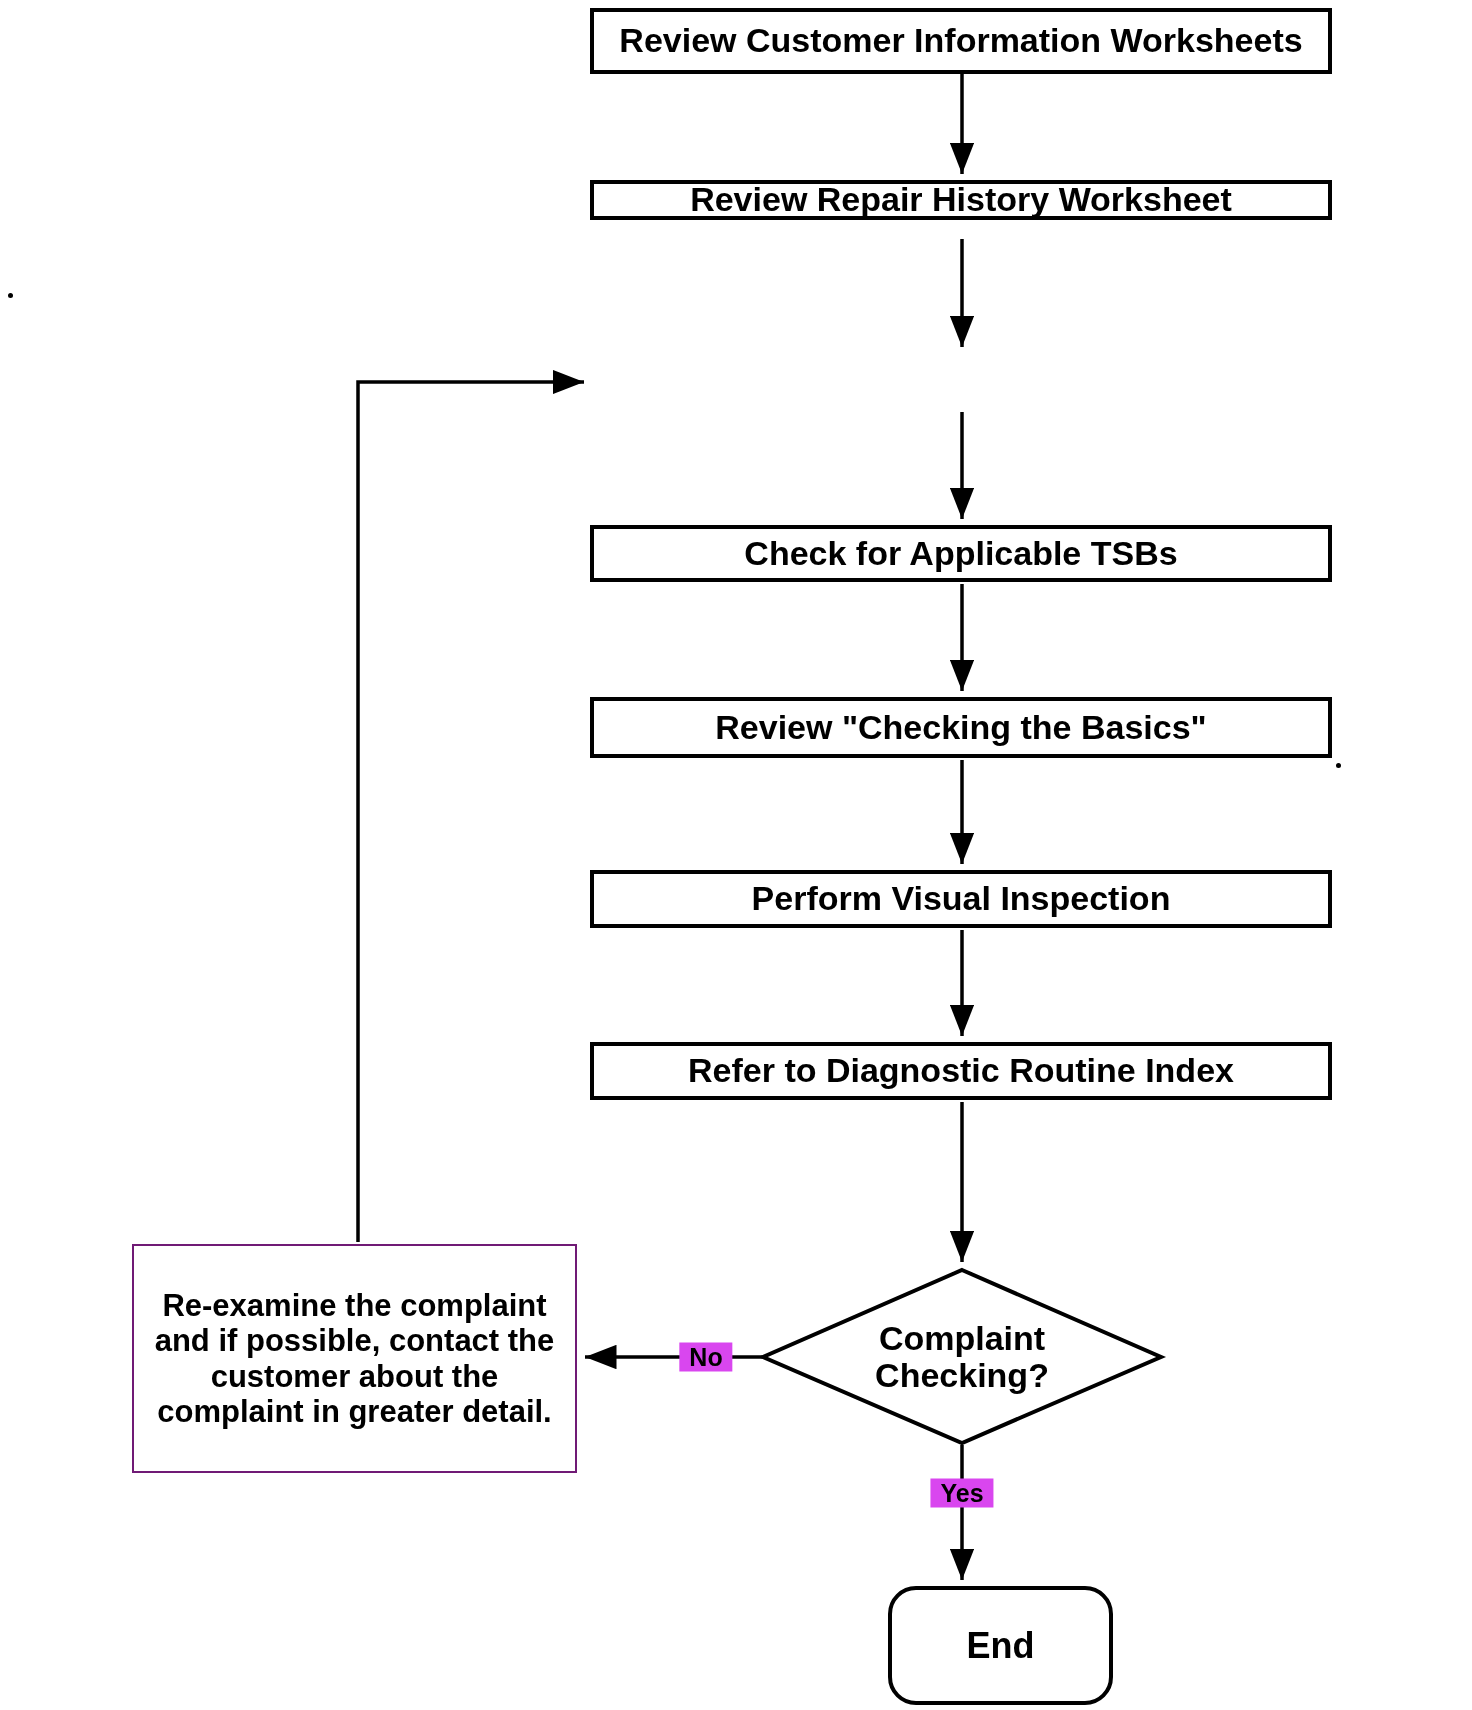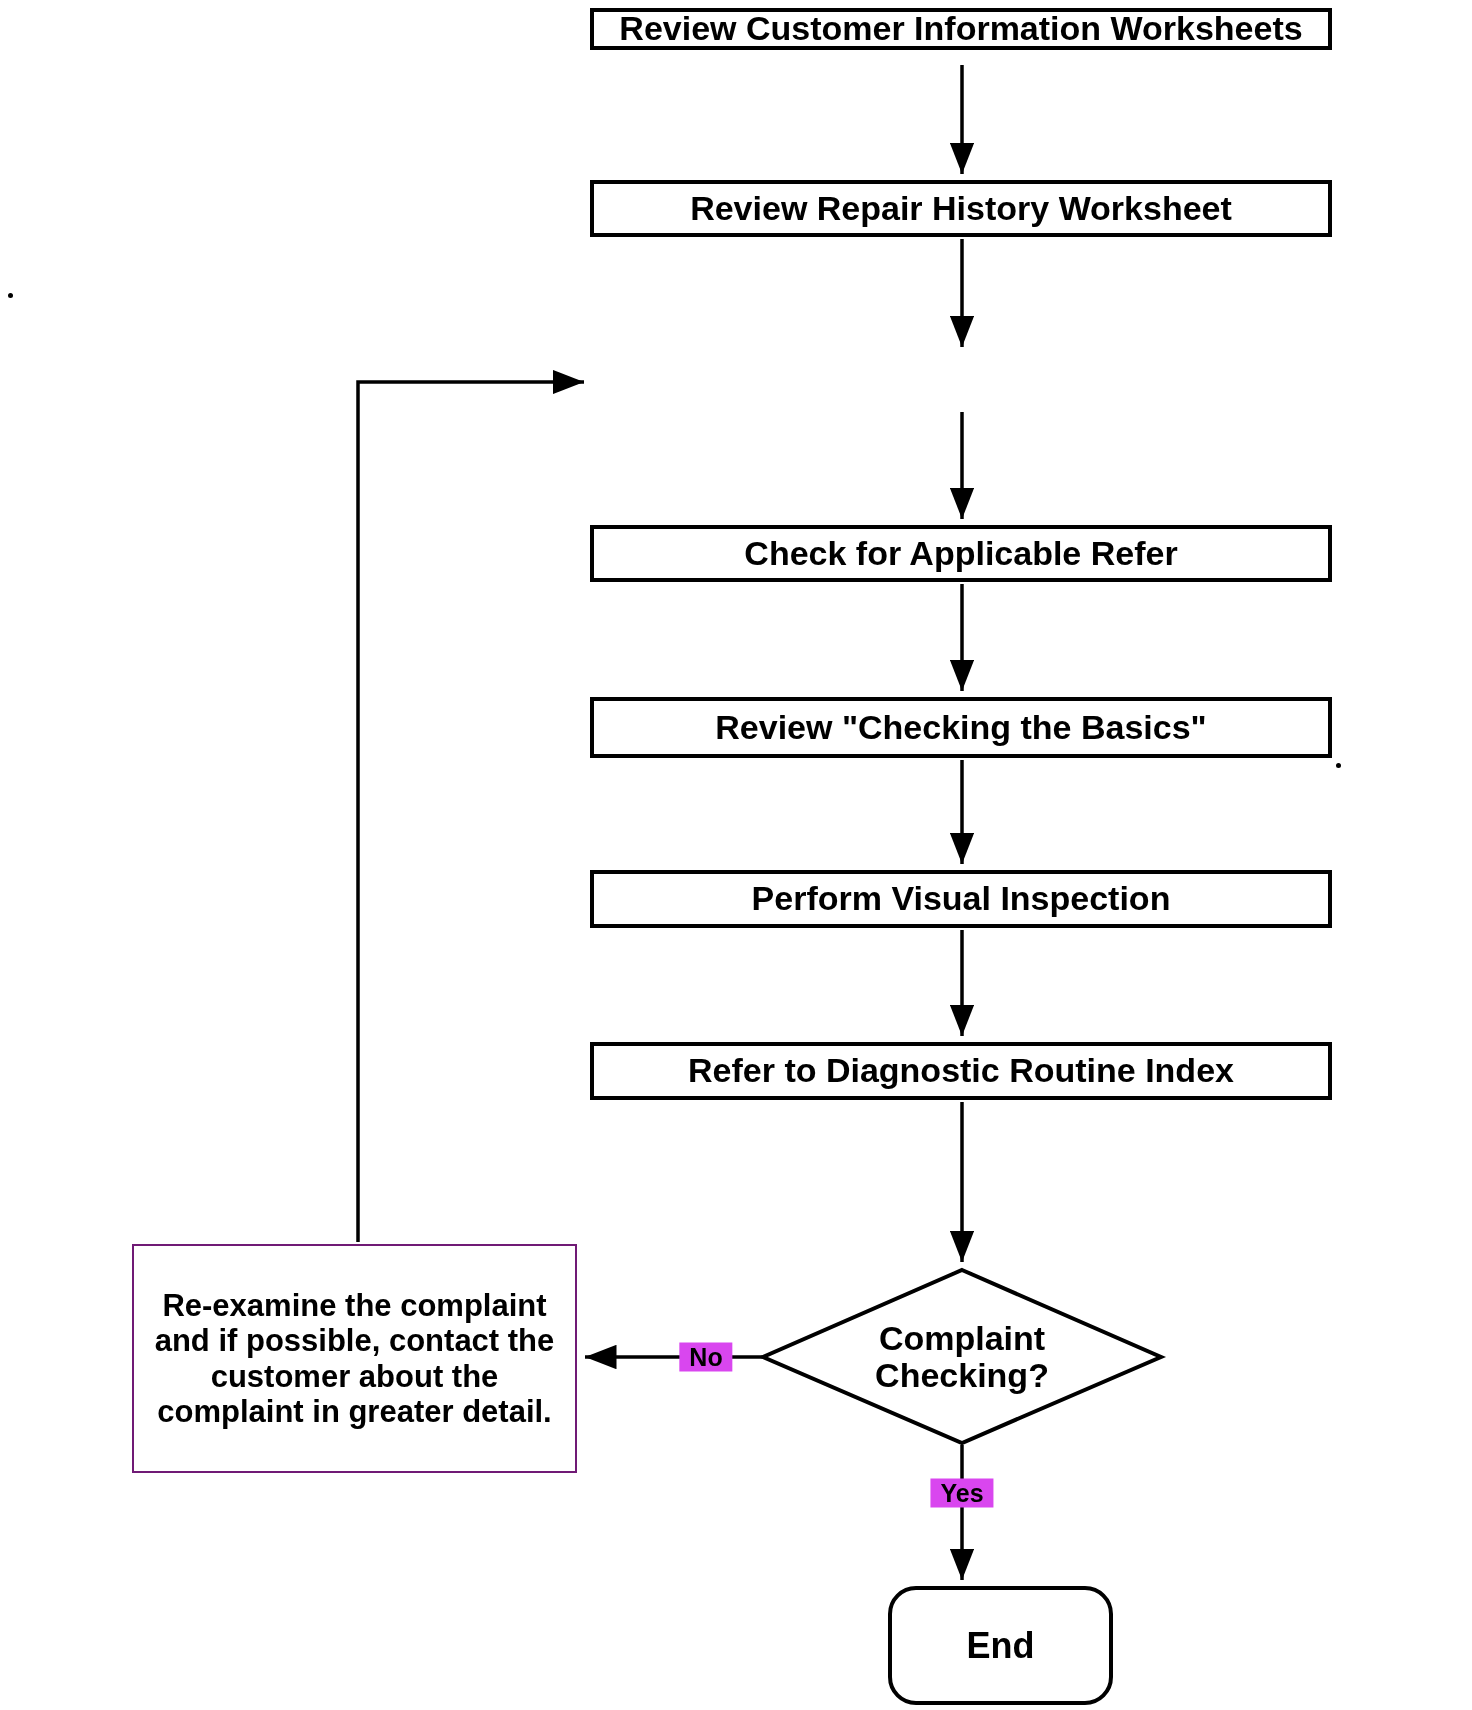--- a/index.html
+++ b/index.html
@@ -107,26 +107,26 @@
 
     <line x1="962" y1="1445" x2="962" y2="1580" stroke="#000000" stroke-width="3.5" marker-end="url(#ah)"></line>
 
     <line x1="763" y1="1357" x2="585" y2="1357" stroke="#000000" stroke-width="3.5" marker-end="url(#ah)"></line>
 
     <path d="M 358 1242 L 358 382 L 584 382" fill="none" stroke="#000000" stroke-width="3.5" marker-end="url(#ah)"></path>
 
     <polygon points="962,1270 1161,1357 962,1443 763,1357" fill="#ffffff" stroke="#000000" stroke-width="4" stroke-linejoin="miter"></polygon>
   </svg>
 
-  <div class="node" style="left:590px; top:8px;    width:742px; height:42px;">Review Customer Information Worksheets</div>
+  <div class="node" style="left:590px; top:8px;    width:742px; height:66px;">Review Customer Information Worksheets</div>
 
-  <div class="node" style="left:590px; top:180px;  width:742px; height:57px;">Review Repair History Worksheet</div>
+  <div class="node" style="left:590px; top:180px;  width:742px; height:40px;">Review Repair History Worksheet</div>
 
 
-  <div class="node" style="left:590px; top:525px;  width:742px; height:57px;">Check for Applicable Refer</div>
+  <div class="node" style="left:590px; top:525px;  width:742px; height:57px;">Check for Applicable TSBs</div>
 
   <div class="node" style="left:590px; top:697px;  width:742px; height:61px;">Review "Checking the Basics"</div>
 
   <div class="node" style="left:590px; top:870px;  width:742px; height:58px;">Perform Visual Inspection</div>
 
   <div class="node" style="left:590px; top:1042px; width:742px; height:58px;">Refer to Diagnostic Routine Index</div>
 
   <div class="decision-label" style="left:832px; top:1300px; width:260px; height:114px;">Complaint Checking?</div>
 
   <div class="side-node" style="left:132px; top:1244px; width:445px; height:229px;">

